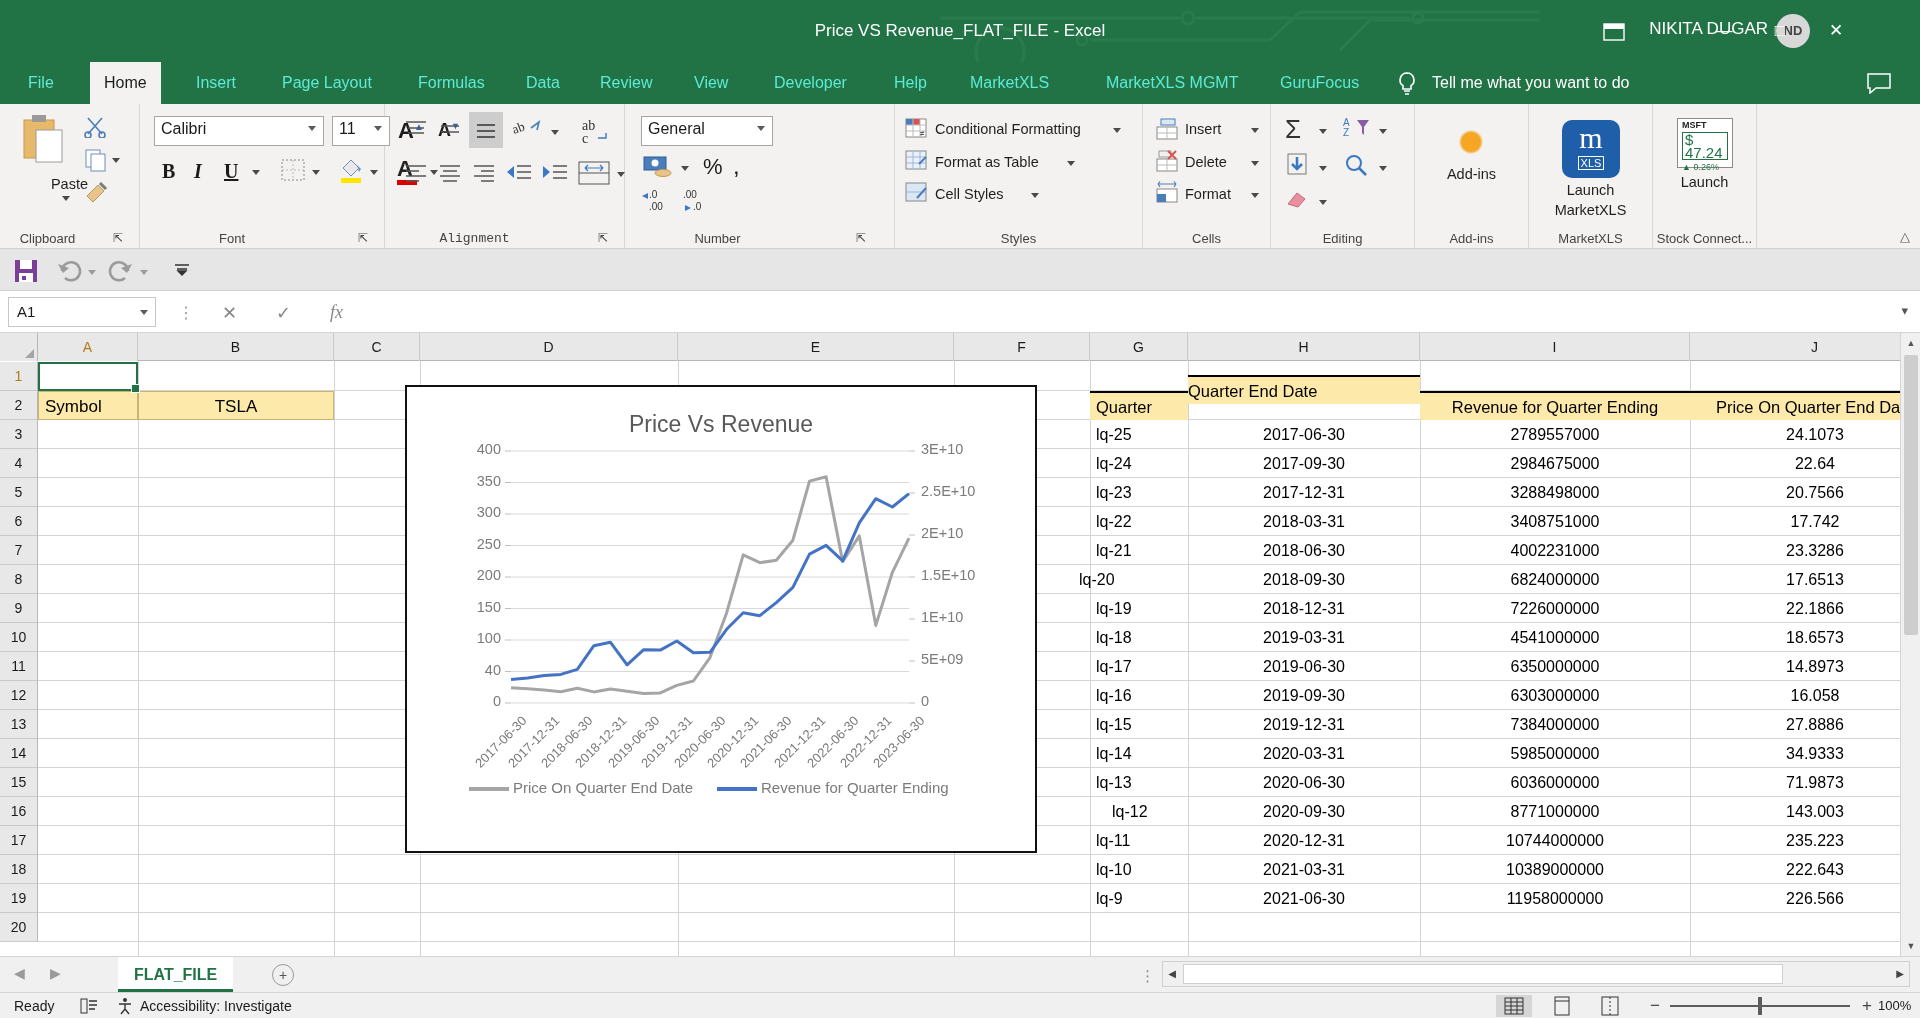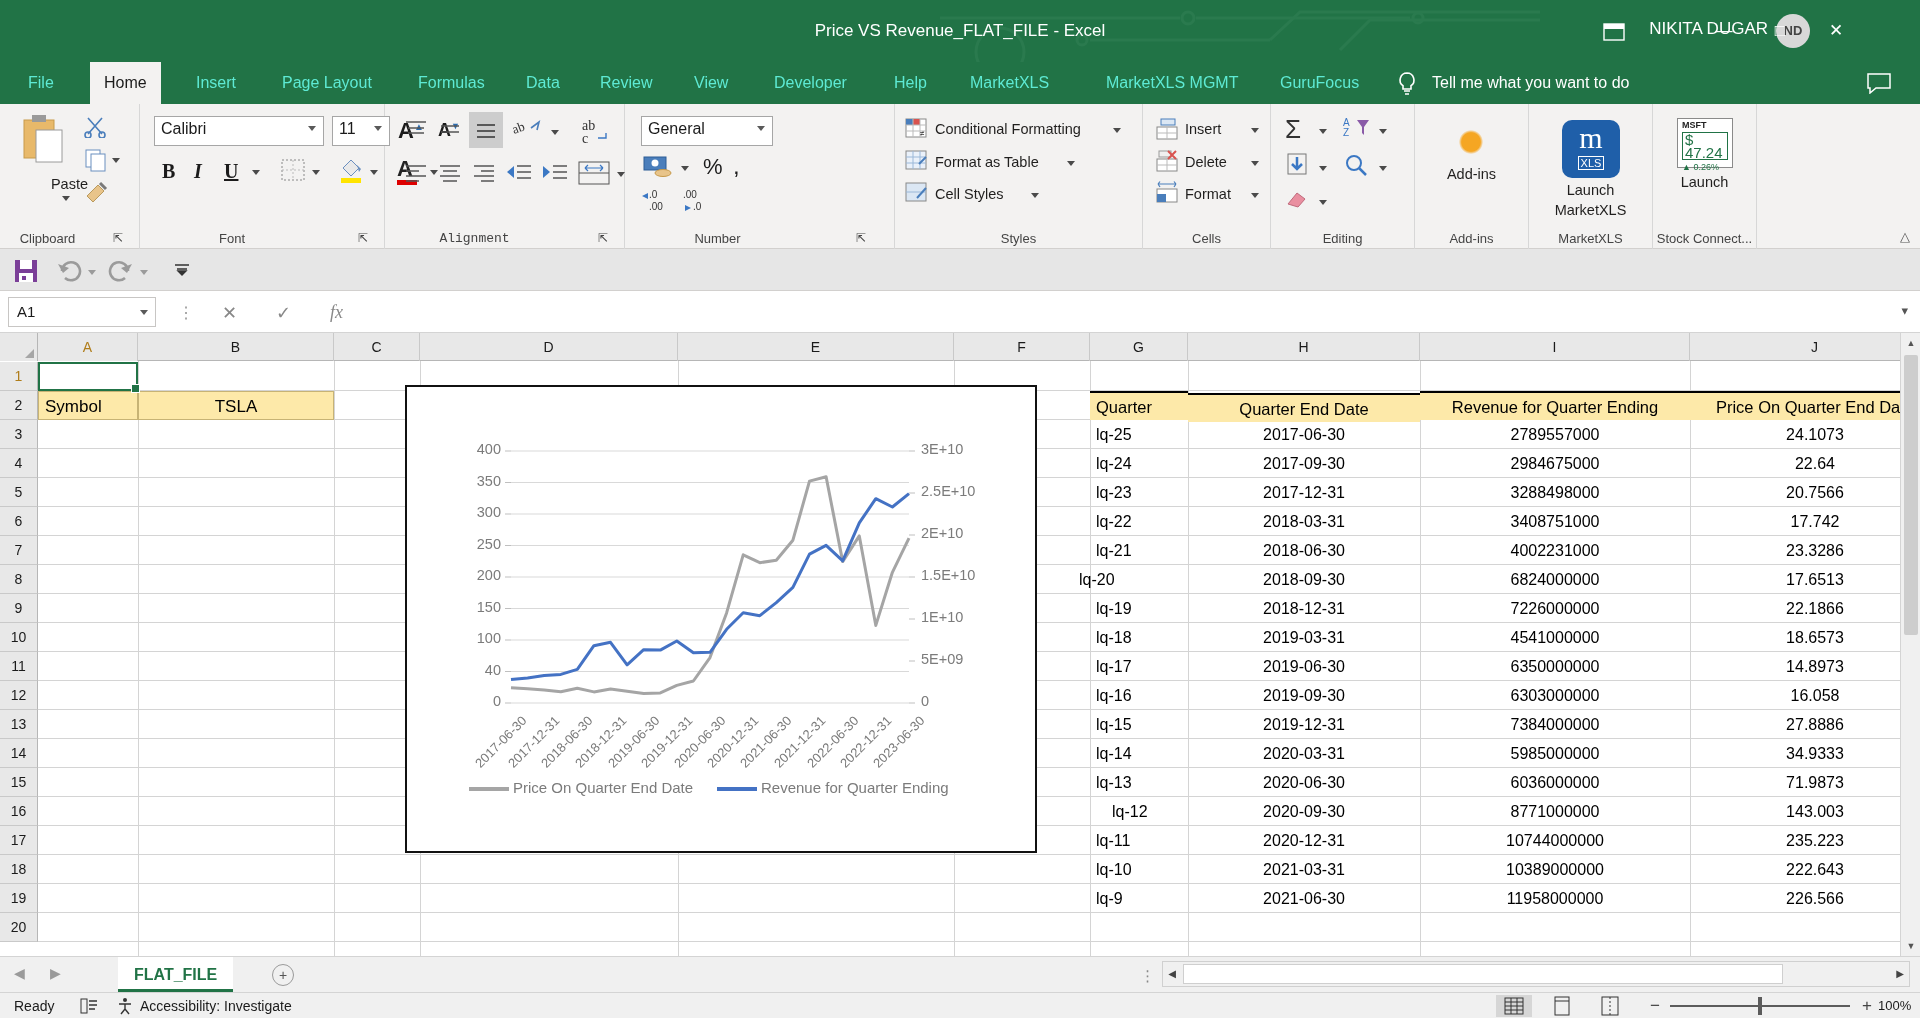--- a/index.html
+++ b/index.html
@@ -697,21 +697,21 @@
   <div class="hline" style="top:550px; width:1882px;"></div>
   <div class="hline" style="top:579px; width:1882px;"></div>
   <div class="hline" style="top:608px; width:1882px;"></div>
 
   <div class="sym-label" style="left:38px; top:58px; width:100px; padding-left:6px;">Symbol</div>
   <div class="sym-label" style="left:138px; top:58px; width:196px; text-align:center;">TSLA</div>
 
   <div class="active-cell" style="left:38px; top:29px; width:100px; height:29px;"></div>
 
   <div class="hdr-band top-bd" style="left:1090px; top:58px; width:98px;  padding-left:6px;">Quarter</div>
-  <div class="hdr-band top-bd" style="left:1188px; top:60px; width:232px; text-align:center;">Quarter End Date</div>
+  <div class="hdr-band top-bd" style="left:1188px; top:42px; width:232px; ">Quarter End Date</div>
   <div class="hdr-band top-bd" style="left:1420px; top:58px; width:270px; text-align:center;">Revenue for Quarter Ending</div>
   <div class="hdr-band top-bd" style="left:1690px; top:58px; width:250px; text-align:center;">Price On Quarter End Date</div>
 
   <div id="table-body">
       <div class="gcell" style="left: 1090px; top: 87px; width: 98px; text-align: left; padding-left: 6px;">lq-25</div>
       <div class="gcell" style="left: 1188px; top: 87px; width: 232px; text-align: center;">2017-06-30</div>
       <div class="gcell" style="left: 1420px; top: 87px; width: 270px; text-align: center;">2789557000</div>
       <div class="gcell" style="left: 1690px; top: 87px; width: 250px; text-align: center;">24.1073</div>
       <div class="gcell" style="left: 1090px; top: 116px; width: 98px; text-align: left; padding-left: 6px;">lq-24</div>
       <div class="gcell" style="left: 1188px; top: 116px; width: 232px; text-align: center;">2017-09-30</div>
@@ -773,20 +773,21 @@
       <div class="gcell" style="left: 1188px; top: 522px; width: 232px; text-align: center;">2021-03-31</div>
       <div class="gcell" style="left: 1420px; top: 522px; width: 270px; text-align: center;">10389000000</div>
       <div class="gcell" style="left: 1690px; top: 522px; width: 250px; text-align: center;">222.643</div>
       <div class="gcell" style="left: 1090px; top: 551px; width: 98px; text-align: left; padding-left: 6px;">lq-9</div>
       <div class="gcell" style="left: 1188px; top: 551px; width: 232px; text-align: center;">2021-06-30</div>
       <div class="gcell" style="left: 1420px; top: 551px; width: 270px; text-align: center;">11958000000</div>
       <div class="gcell" style="left: 1690px; top: 551px; width: 250px; text-align: center;">226.566</div>
     </div>
 
   <div class="chart" style="left:405px; top:52px; width:632px; height:468px;">
+    <div class="chart-title">Price Vs Revenue</div>
     <svg id="chart-svg" style="position:absolute;left:0;top:0;" width="632" height="468">
         <line x1="104" x2="502" y1="316" y2="316" stroke="#d9d9d9" stroke-width="1"></line>
         <line x1="98" x2="104" y1="316" y2="316" stroke="#bfbfbf"></line>
         <line x1="104" x2="502" y1="284.5" y2="284.5" stroke="#d9d9d9" stroke-width="1"></line>
         <line x1="98" x2="104" y1="284.5" y2="284.5" stroke="#bfbfbf"></line>
         <line x1="104" x2="502" y1="253" y2="253" stroke="#d9d9d9" stroke-width="1"></line>
         <line x1="98" x2="104" y1="253" y2="253" stroke="#bfbfbf"></line>
         <line x1="104" x2="502" y1="221.5" y2="221.5" stroke="#d9d9d9" stroke-width="1"></line>
         <line x1="98" x2="104" y1="221.5" y2="221.5" stroke="#bfbfbf"></line>
         <line x1="104" x2="502" y1="190" y2="190" stroke="#d9d9d9" stroke-width="1"></line>

